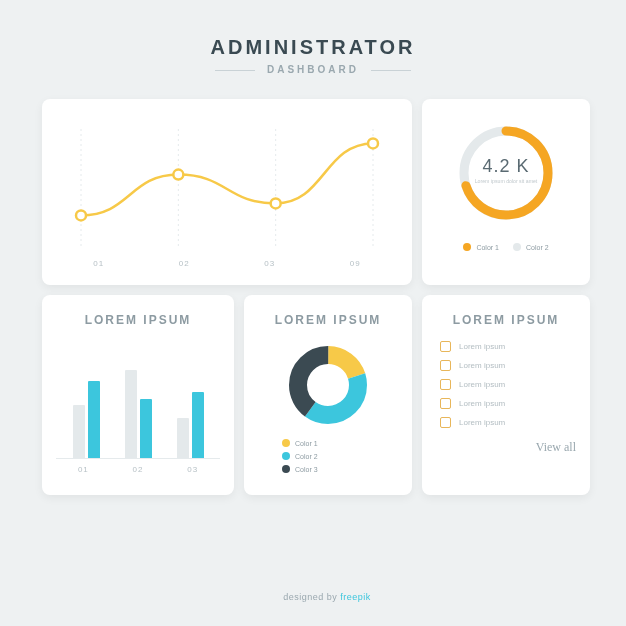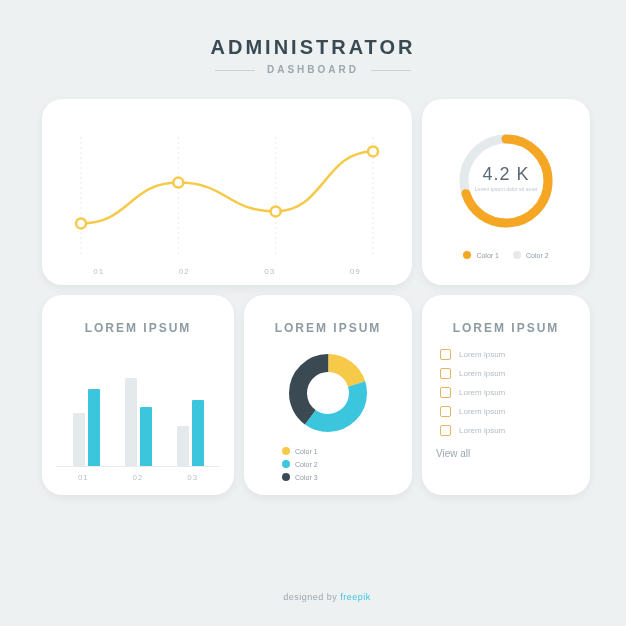--- a/index.html
+++ b/index.html
@@ -45,23 +45,23 @@
 
   .grid {
     padding: 4px 42px 0 42px;
     display: grid;
     grid-template-columns: 192px 168px 168px;
     grid-template-rows: 186px 200px;
     gap: 10px;
   }
   .card {
     background: #ffffff;
-    border-radius: 20px;
+    border-radius: 8px;
     box-shadow: 0 3px 10px rgba(0,0,0,0.06);
-    padding: 26px 14px;
+    padding: 18px 14px;
     position: relative;
   }
   .card-wide { grid-column: 1 / span 2; }
 
   .card-title {
     text-align: center;
     font-size: 12px;
     letter-spacing: 2px;
     color: #8d9ba2;
     font-weight: 600;
@@ -153,25 +153,26 @@
     width: 11px; height: 11px;
     border: 1.5px solid #e8b65a;
     border-radius: 2px;
     flex-shrink: 0;
   }
   .check-label {
     font-size: 8px;
     color: #b3bdc2;
   }
   .view-all {
-    text-align: left;
-    font-size: 10px;
+    text-align: right;
+    font-size: 12px;
     color: #9aa8af;
     margin-top: 10px;
     cursor: pointer;
+    font-family: Liberation Serif, serif;
   }
 
   .footer {
     position: absolute;
     bottom: 24px;
     width: 100%;
     text-align: center;
     font-size: 9px;
     color: #9aa8af;
     letter-spacing: 0.5px;

